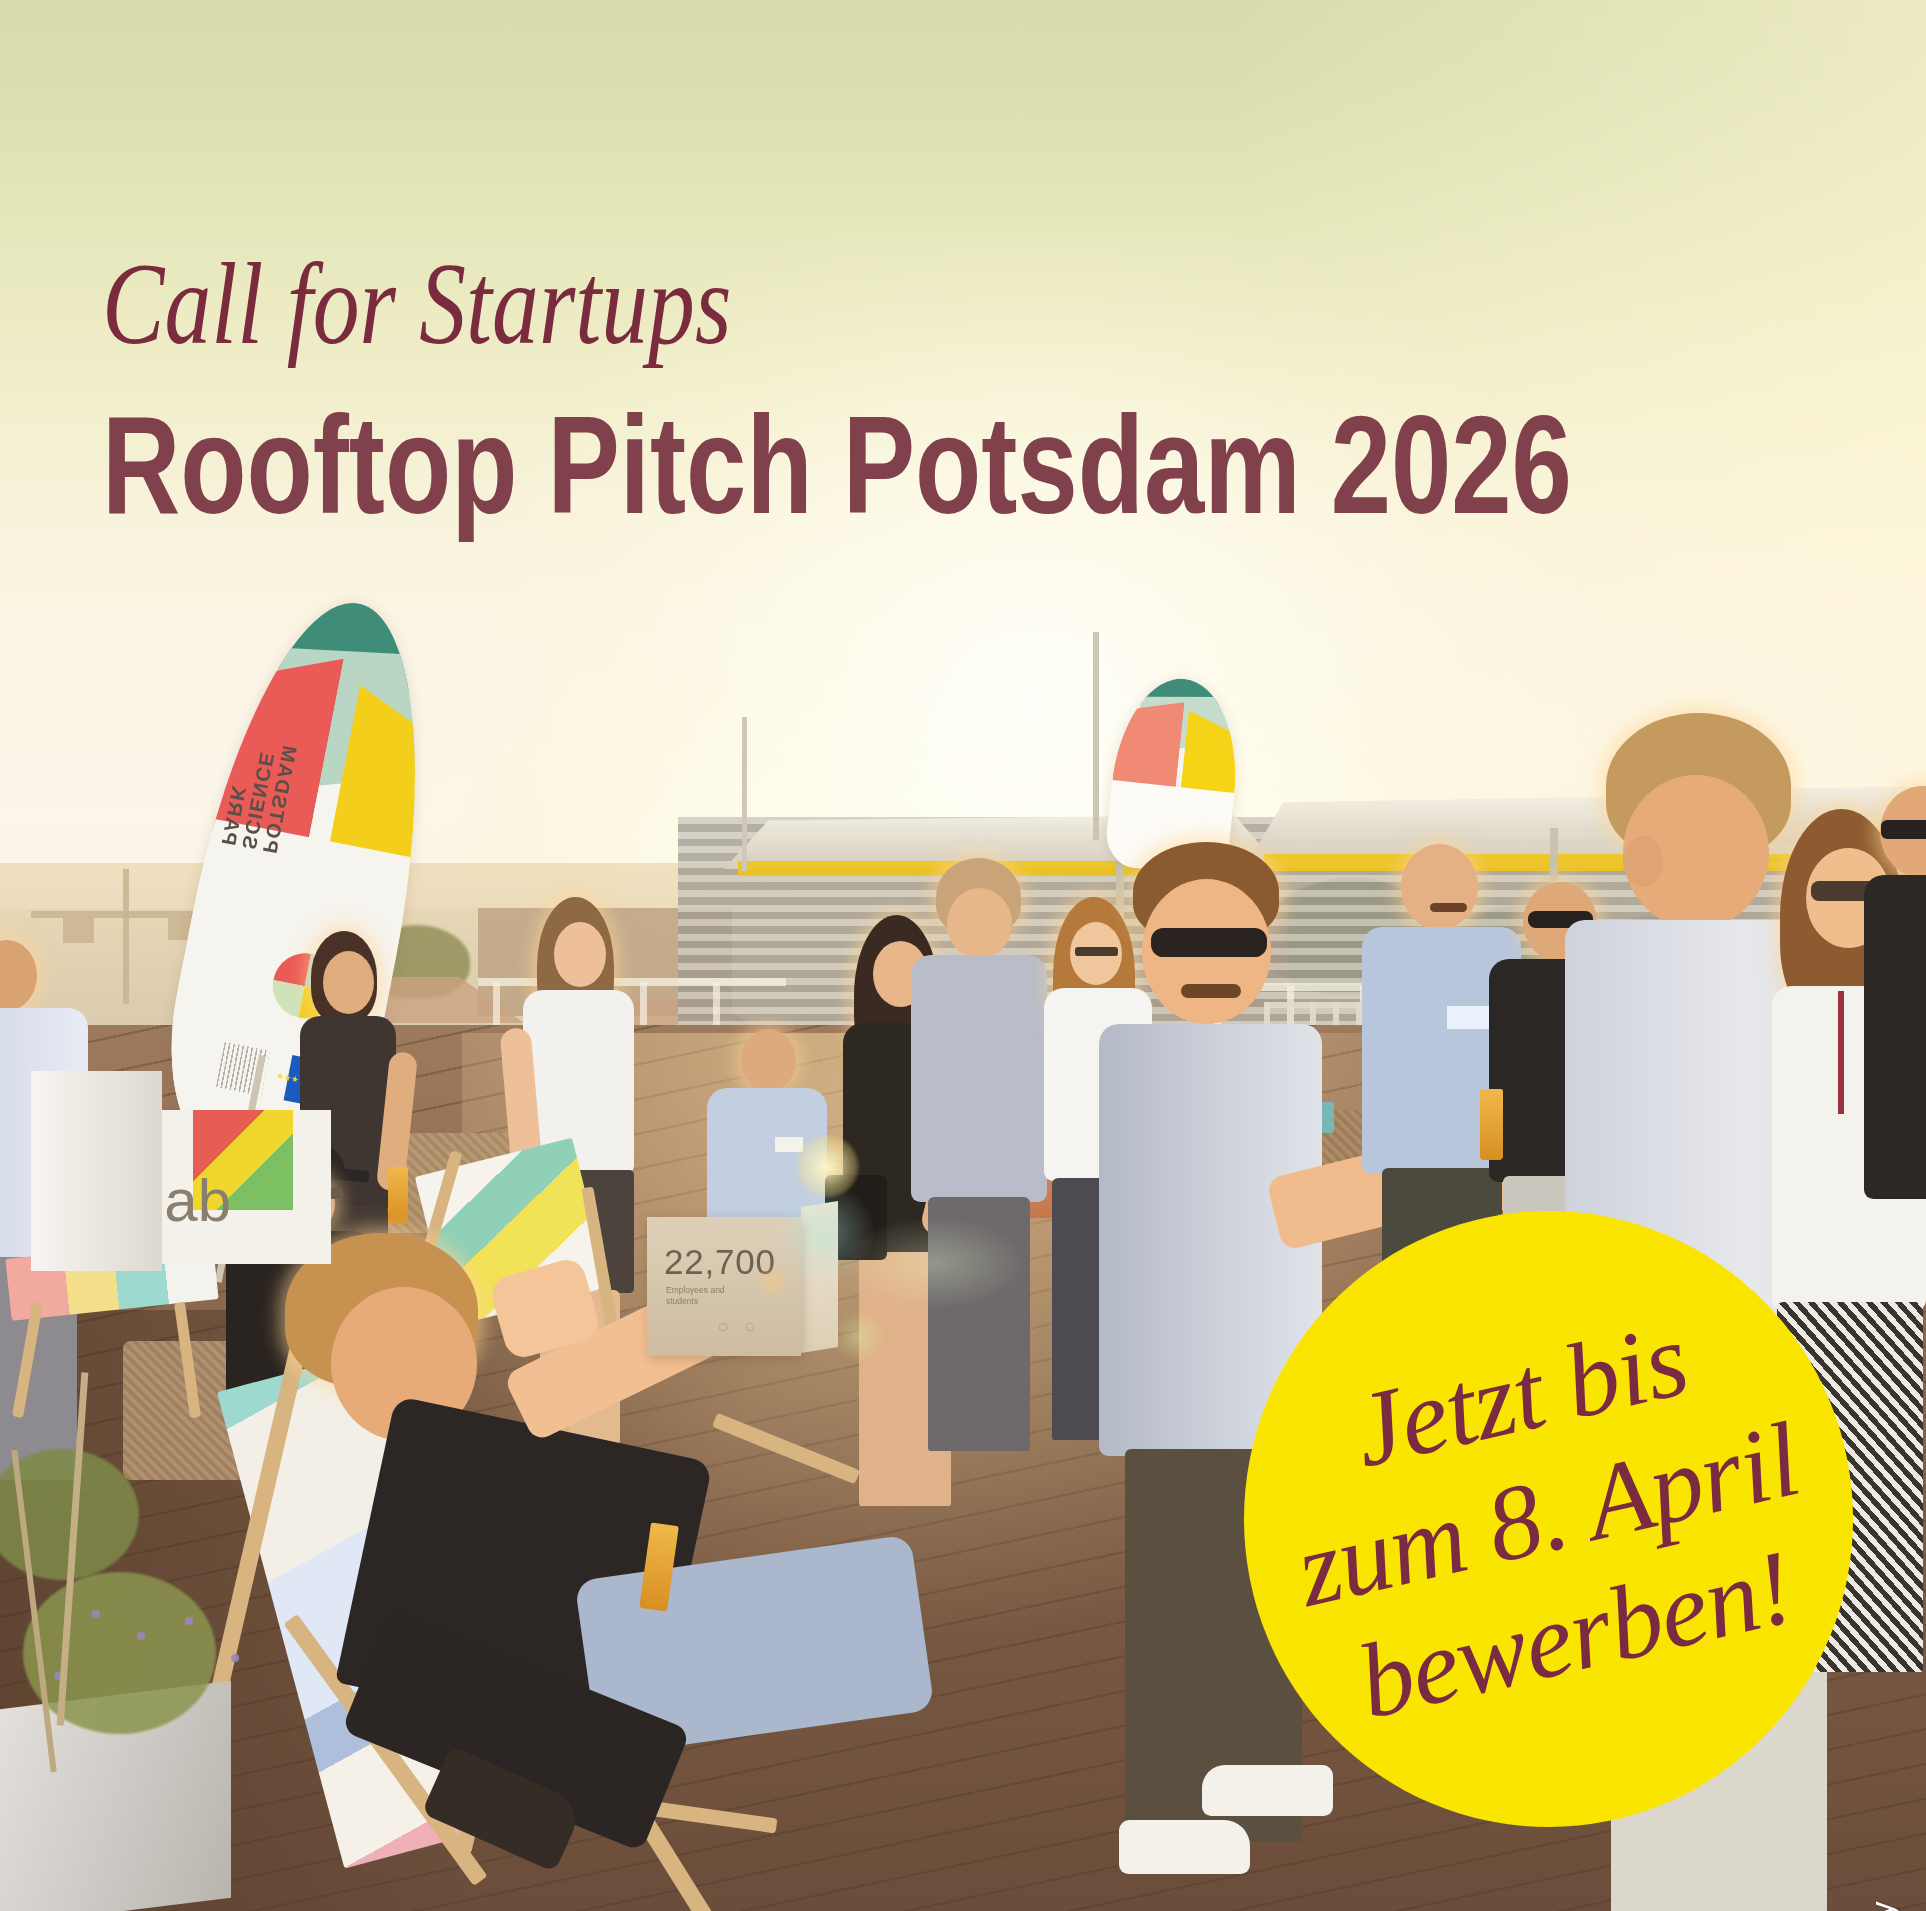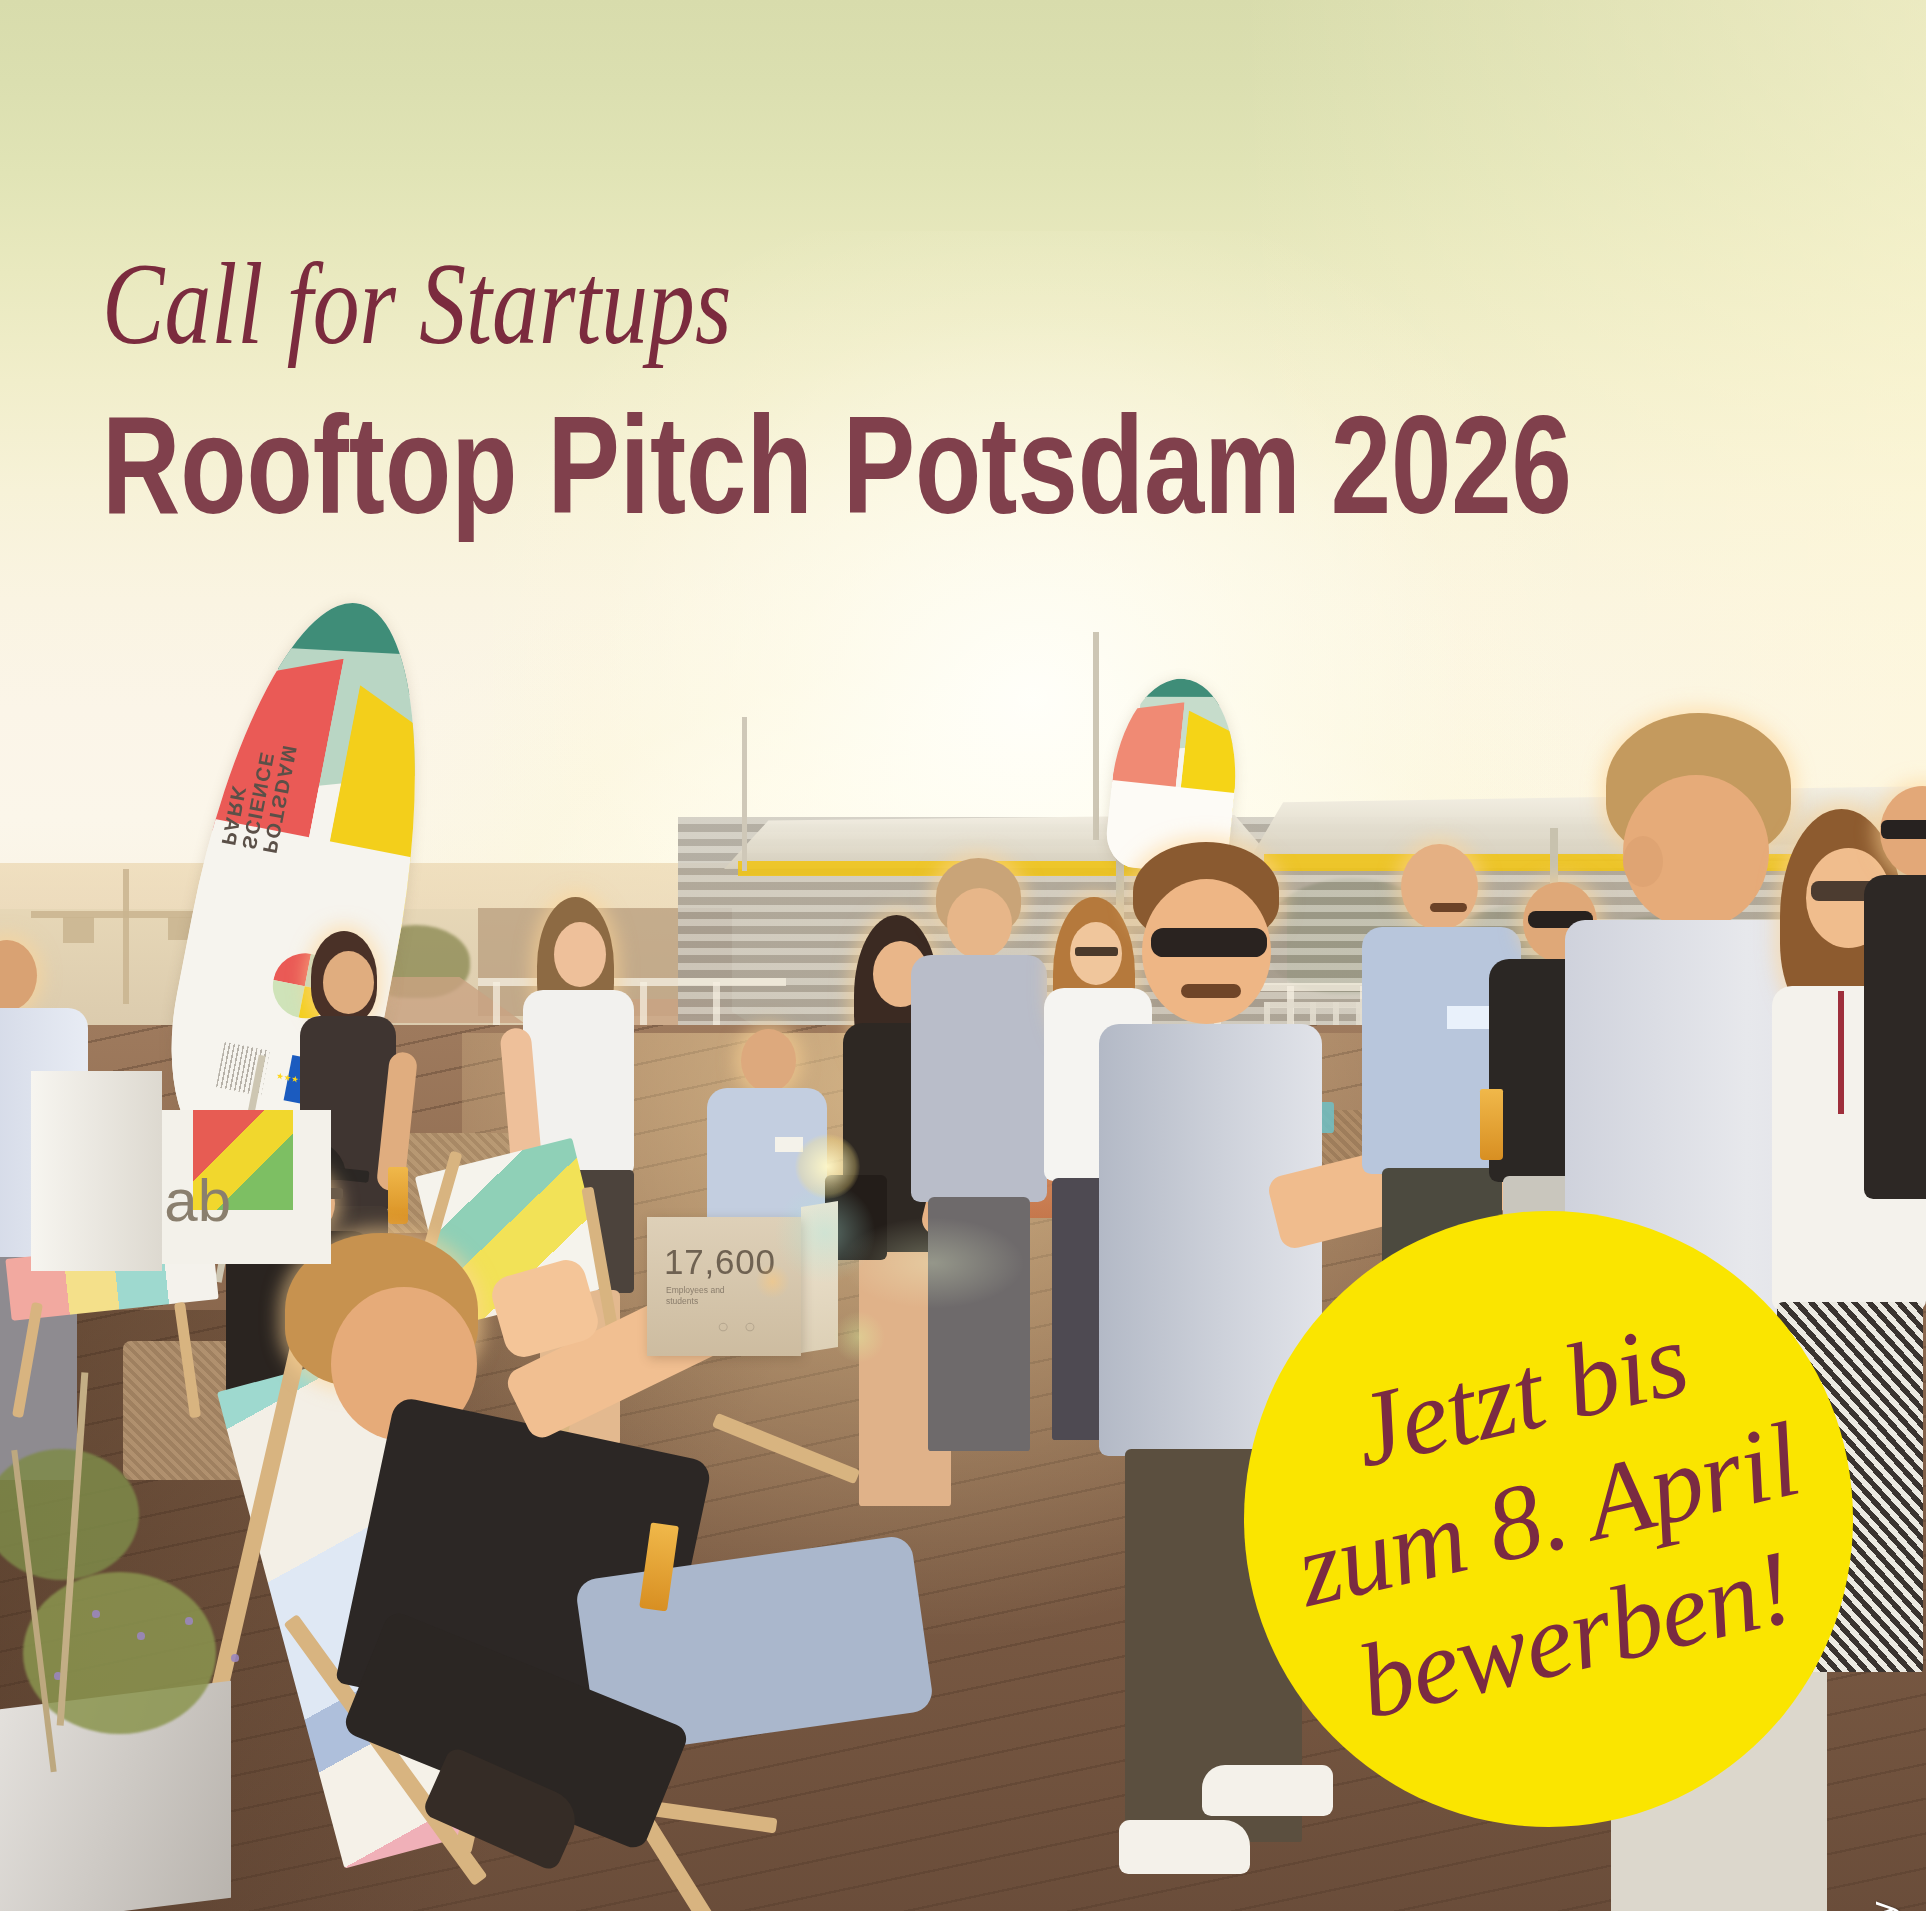--- a/index.html
+++ b/index.html
@@ -491,21 +491,21 @@
   <div class="bloom" style="left:92px;top:1610px;width:7.7px;height:7.7px;"></div>
   <div class="bloom" style="left:137px;top:1632px;width:7.7px;height:7.7px;"></div>
   <div class="bloom" style="left:185px;top:1617px;width:7.7px;height:7.7px;"></div>
   <div class="bloom" style="left:231px;top:1654px;width:7.7px;height:7.7px;"></div>
   <div class="bloom" style="left:54px;top:1672px;width:7.7px;height:7.7px;"></div>
   <div style="position:absolute;left:69px;top:1372px;width:7px;height:354px;background:#c3ae85;transform:rotate(4deg);"></div>
   <div style="position:absolute;left:31px;top:1449px;width:6.2px;height:324px;background:#bda87f;transform:rotate(-7deg);"></div>
 
   <div class="box-side"></div>
   <div class="box"></div>
-  <div class="box-num">17,600</div>
+  <div class="box-num">22,700</div>
   <div class="box-sub">Employees
 and students</div>
   <div class="box-dots">○ ○</div>
 
   <div style="position:absolute;left:131px;top:1110px;width:200px;height:154px;background:#f3f1ea;"></div>
   <div style="position:absolute;left:193px;top:1110px;width:100px;height:100px;
        background:linear-gradient(135deg,#e75c53 0 36%,#f1d72d 36% 62%,#7dbf63 62%);"></div>
   <div style="position:absolute;left:151px;top:1171px;color:#8a7f6e;font-size:60px;font-weight:300;line-height:1;">lab</div>
 
   <div style="position:absolute;left:31px;top:1071px;width:131px;height:200px;background:linear-gradient(to right,#f7f5f0,#ddd9d0);"></div>

